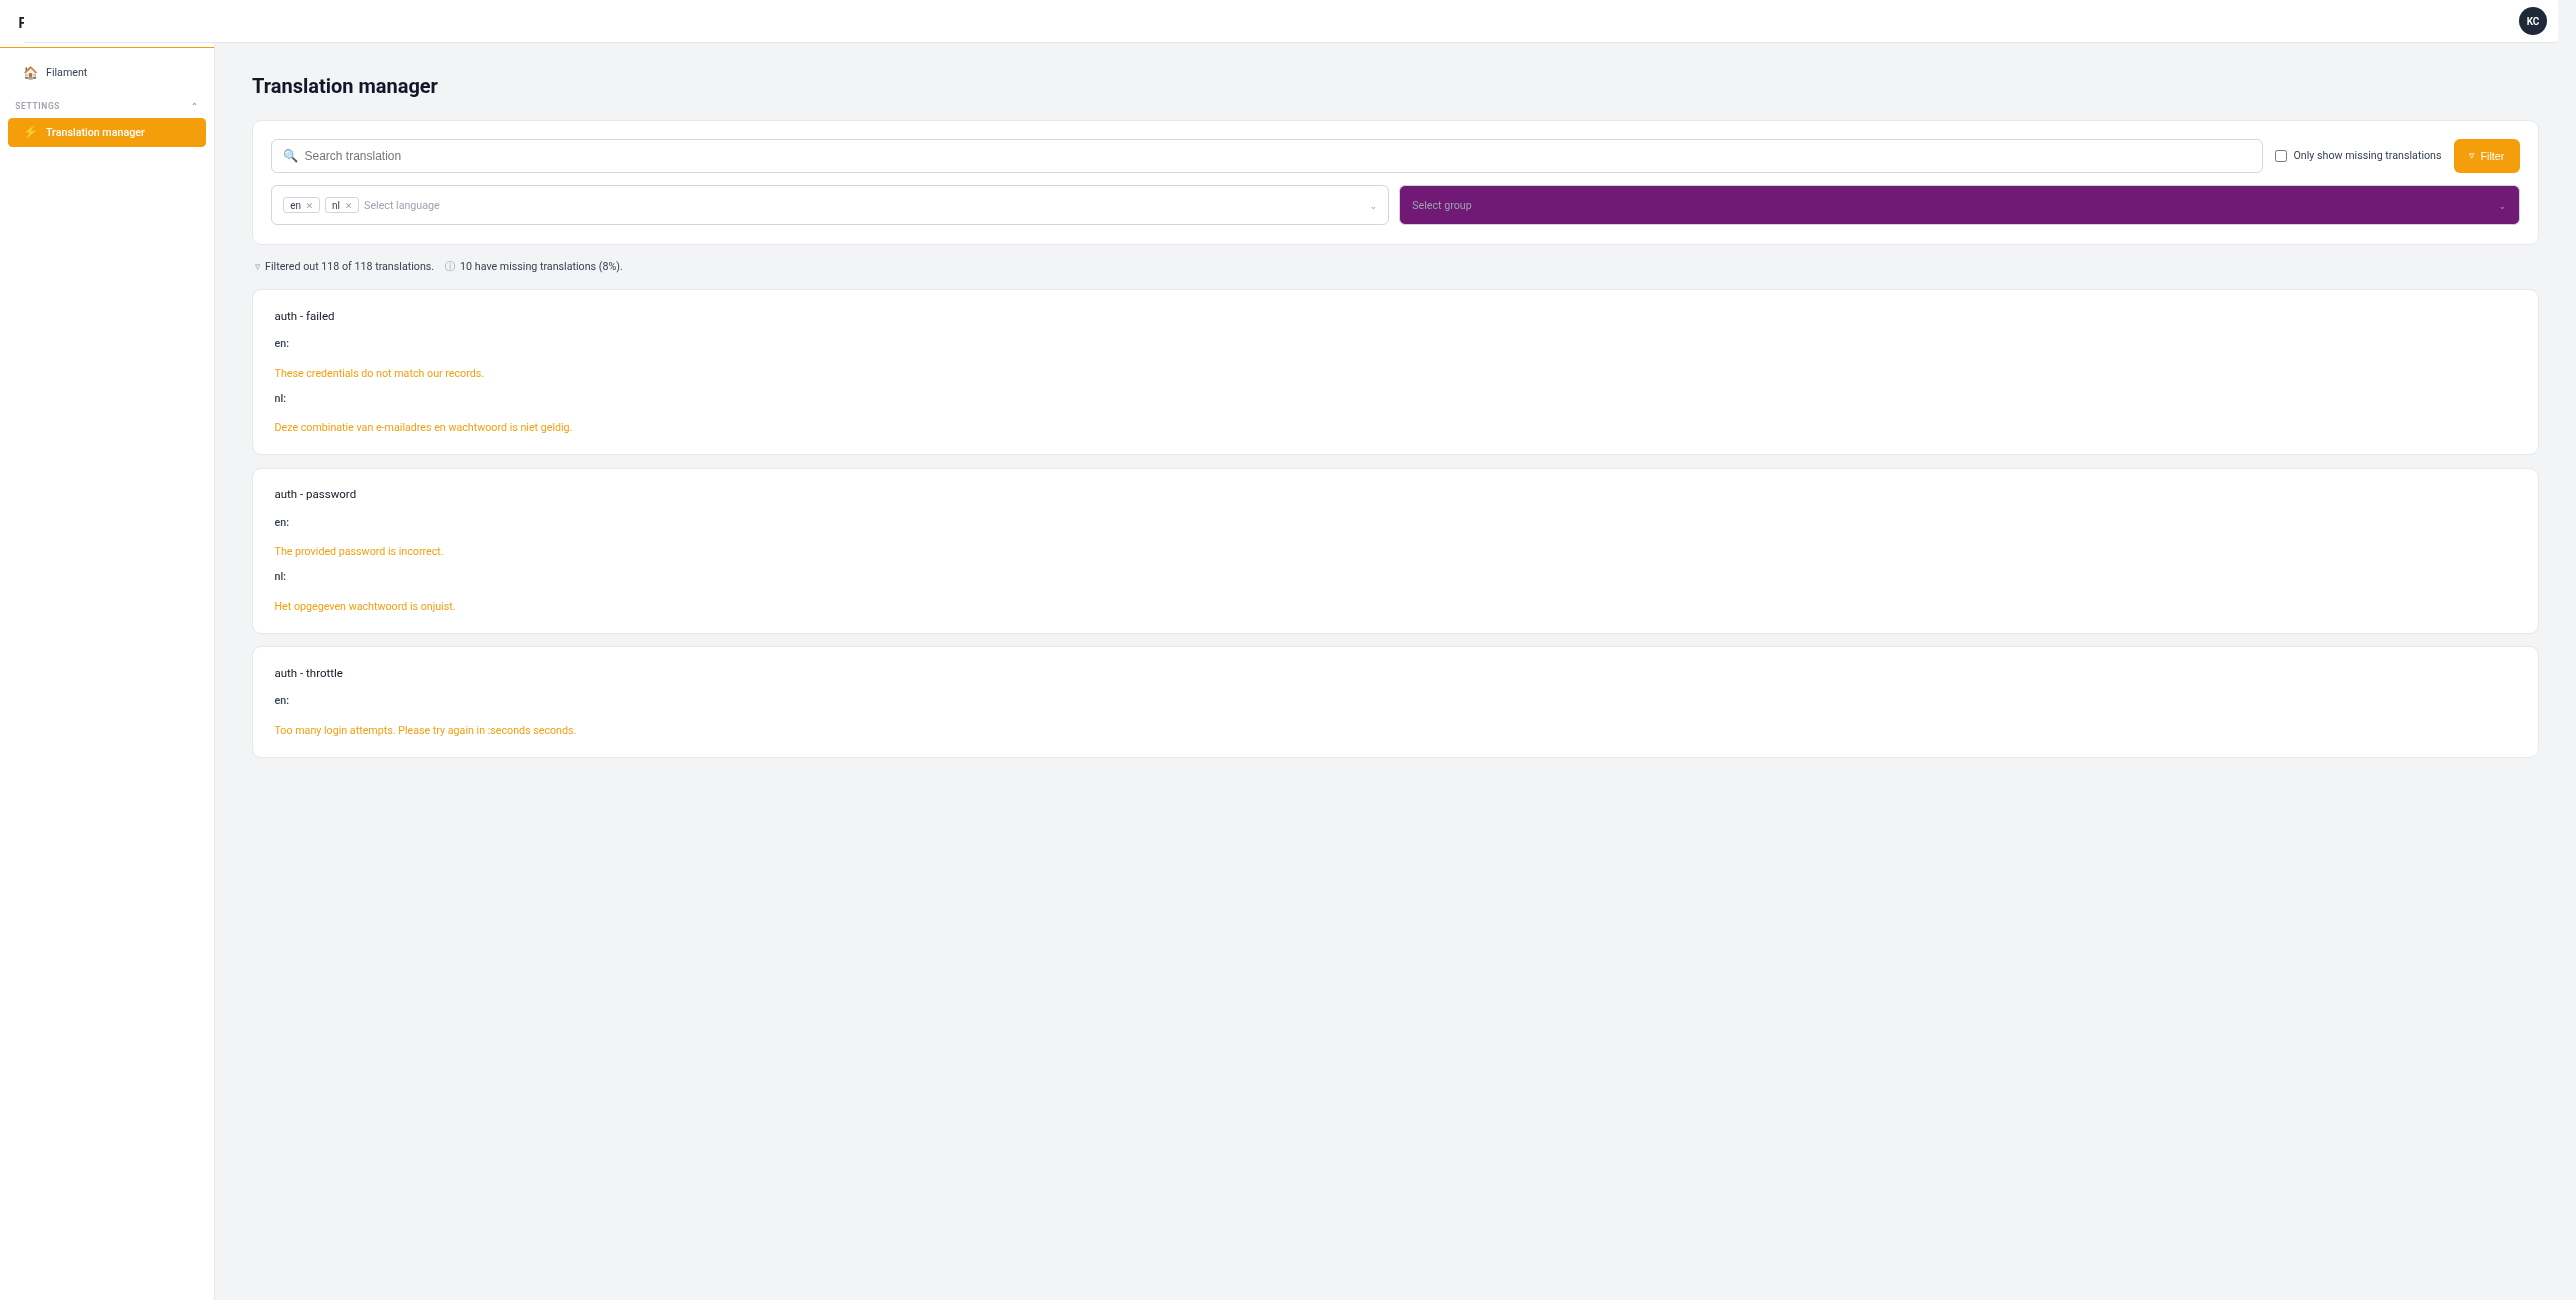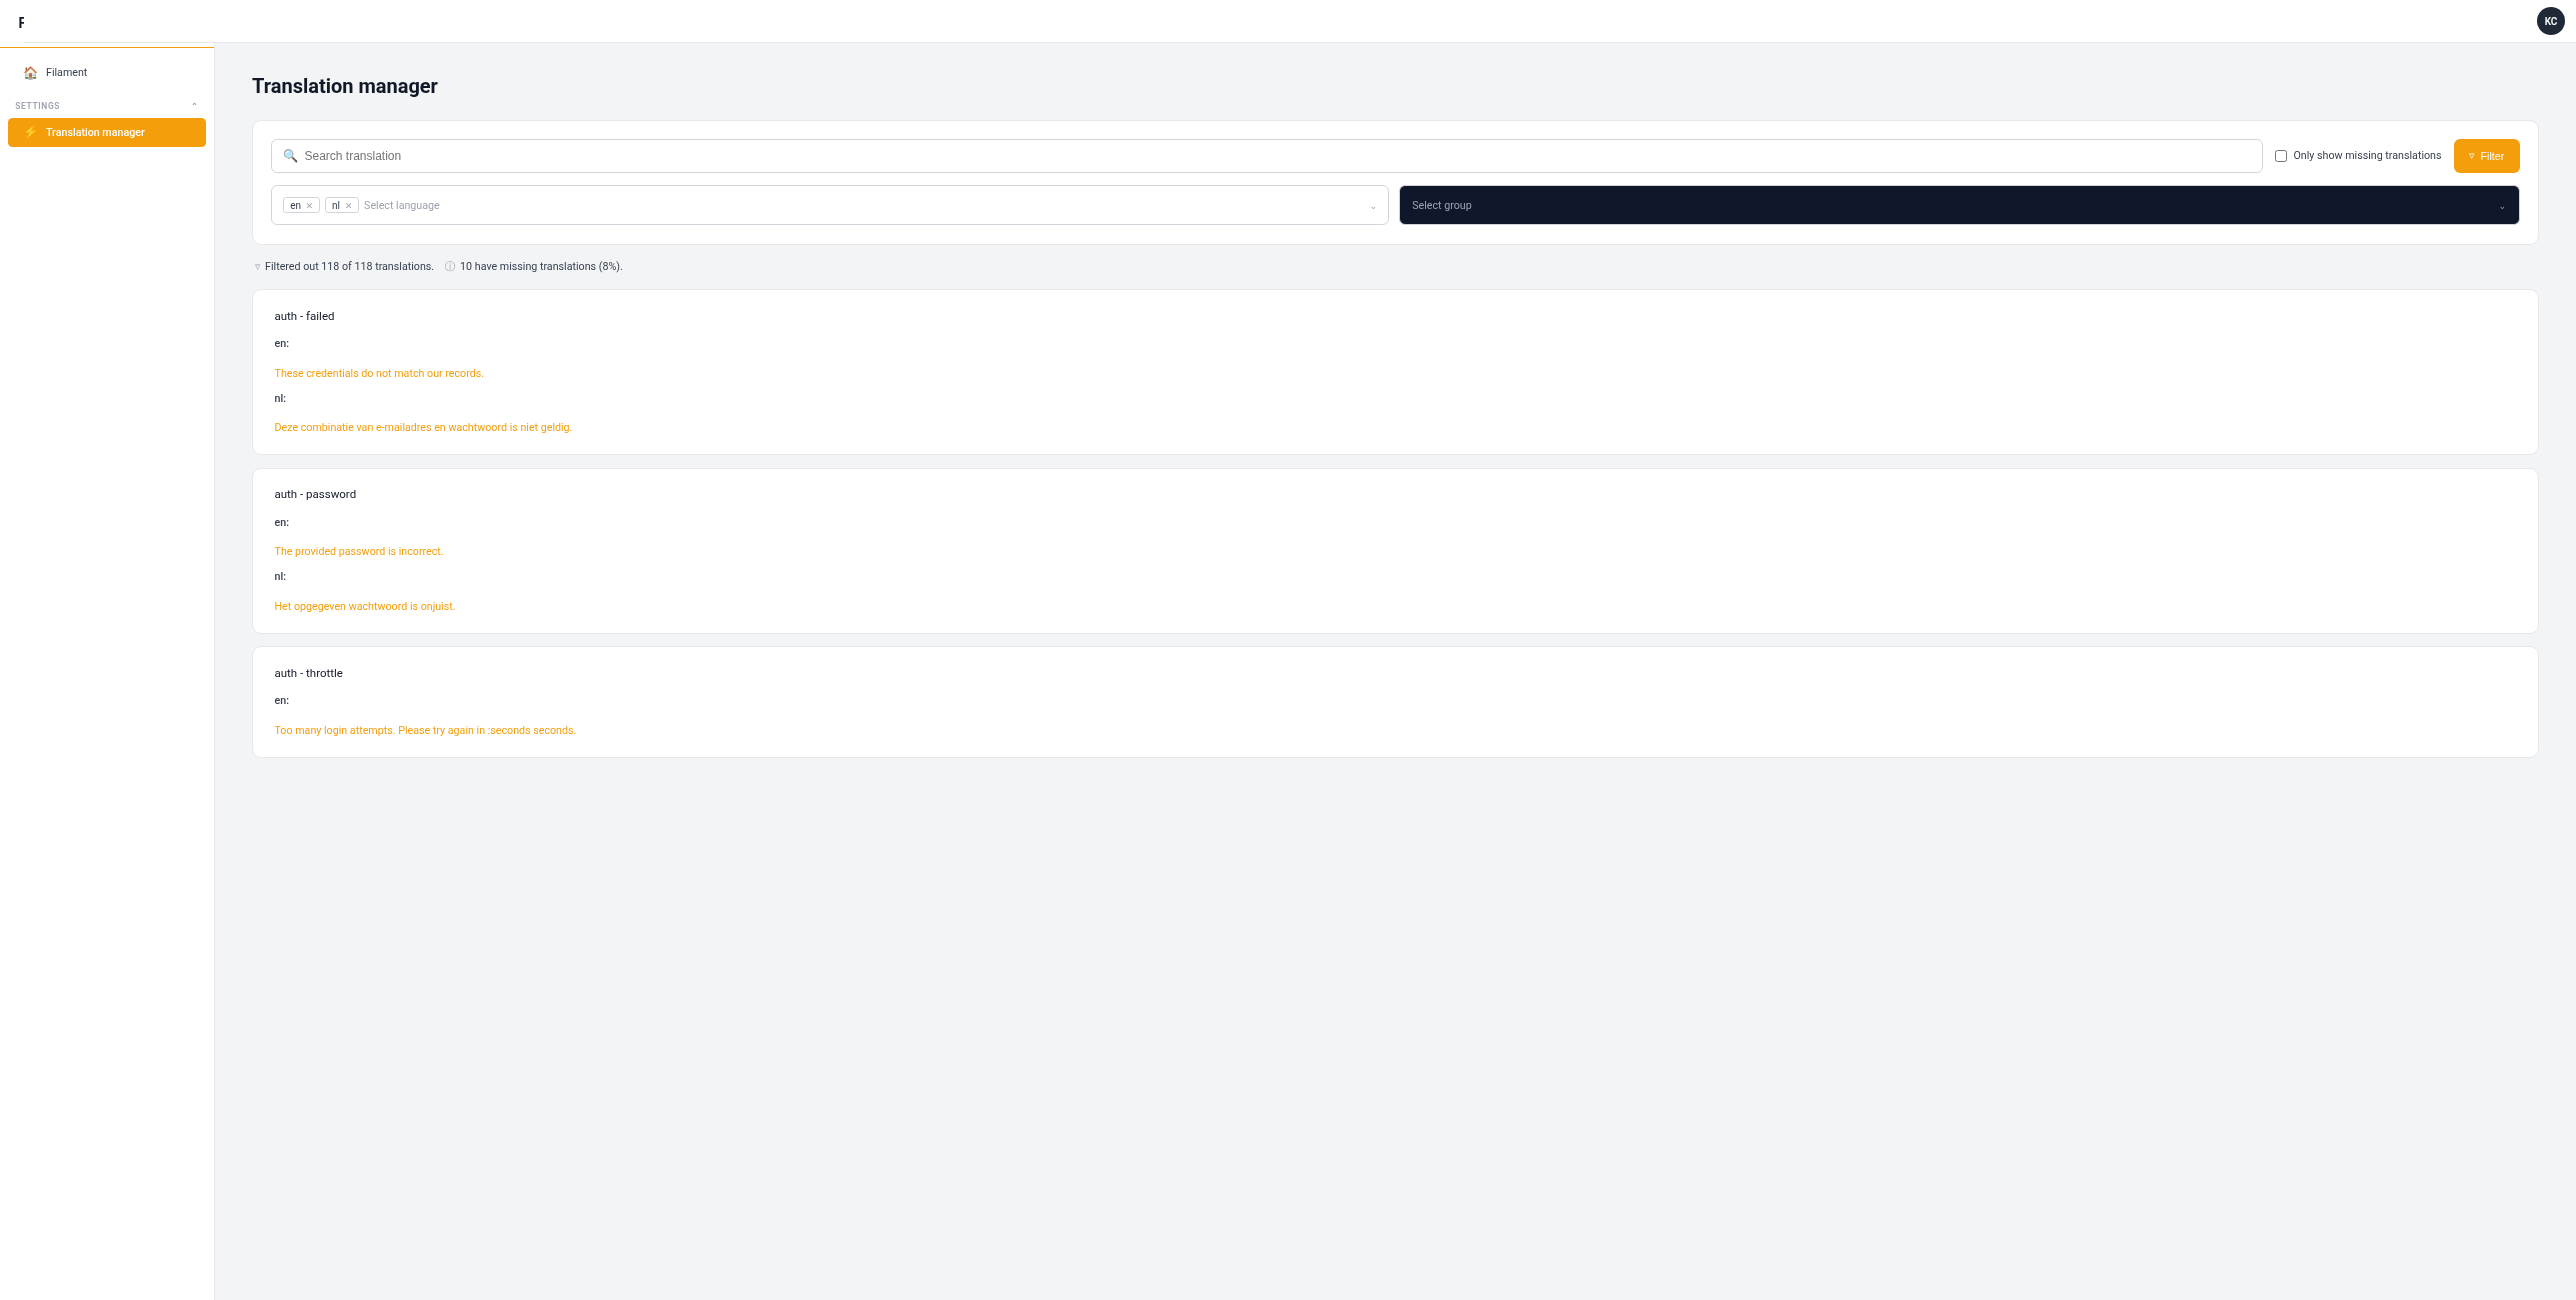--- a/index.html
+++ b/index.html
@@ -59,21 +59,21 @@
     }
     .nav-icon {
       font-size: 12.3px;
       color: #6b7280;
       flex-shrink: 0;
     }
 
     
     .topbar {
       position: fixed;
-      top: 0; left: 0; right: 0;
+      top: 0; left: 0; right: 18px;
       height: 43px;
       background: #fff;
       border-bottom: 0.8px solid #e5e7eb;
       display: flex;
       align-items: center;
       justify-content: flex-end;
       padding: 0 11px;
       z-index: 100;
       margin-left: 24px;
     }
@@ -218,21 +218,21 @@
       font-size: 9.2px;
     }
     .group-select-box {
       flex: 1;
       border: 0.8px solid #d1d5db;
       border-radius: 6.1px;
       padding: 9.2px 12.3px;
       display: flex;
       align-items: center;
       cursor: pointer;
-      background: #0f172a;
+      background: #701a75;
       font-size: 10.7px;
       color: #9ca3af;
       min-height: 40px;
     }
     .group-select-box .chevron {
       margin-left: auto;
       font-size: 9.2px;
     }
 
     

